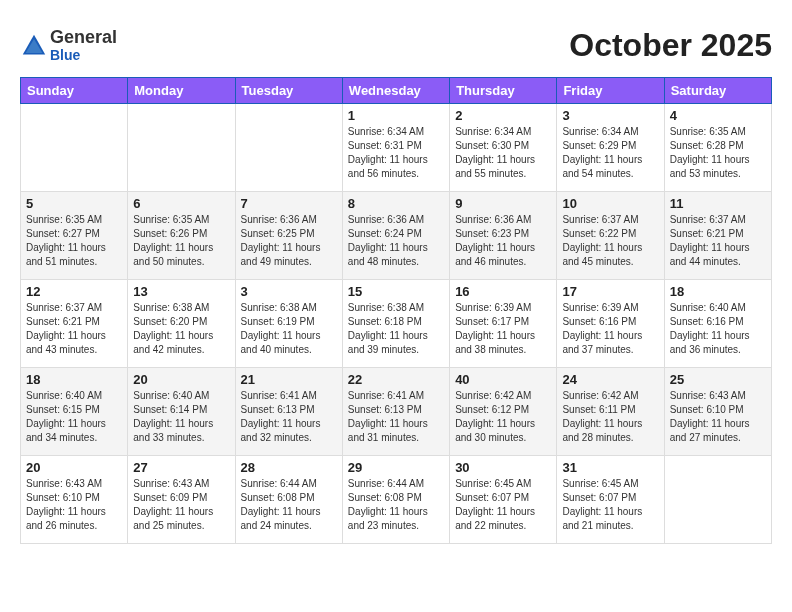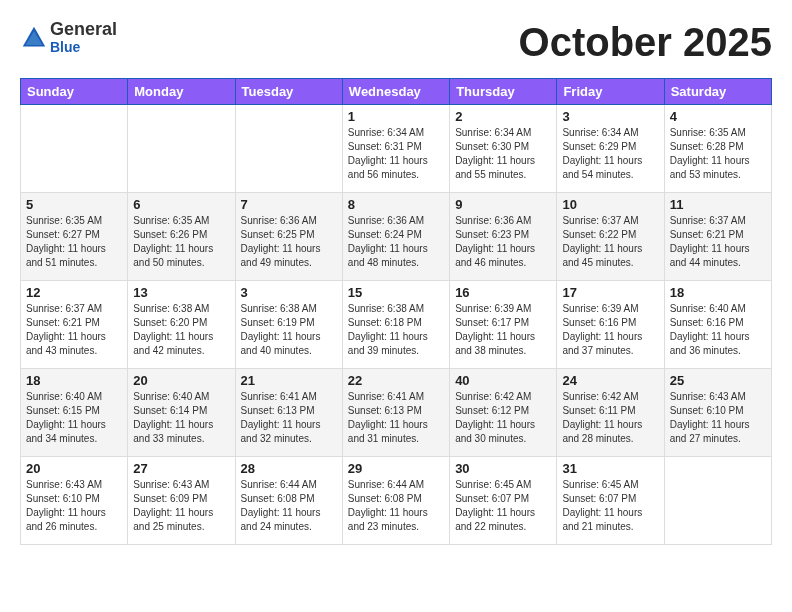--- a/index.html
+++ b/index.html
@@ -6,21 +6,21 @@
     body {
       font-family: Arial, sans-serif;
       background: #fff;
       width: 792px;
       height: 612px;
       overflow: hidden;
     }
     .page {
       width: 792px;
       min-height: 612px;
-      padding: 20px 20px 10px 20px;
+      padding: 28px 20px 10px 20px;
     }
     .header {
       display: flex;
       justify-content: space-between;
       align-items: flex-start;
       margin-bottom: 14px;
     }
     .logo {
       display: flex;
       align-items: center;
@@ -42,21 +42,21 @@
     }
     .logo-icon {
       width: 28px;
       height: 28px;
       margin-right: 2px;
     }
     .title-section {
       text-align: right;
     }
     .month-title {
-      font-size: 40px;
+      font-size: 32px;
       font-weight: bold;
       color: #222;
       line-height: 1.1;
     }
     .subtitle {
       font-size: 15px;
       color: #444;
     }
     .calendar {
       width: 100%;

